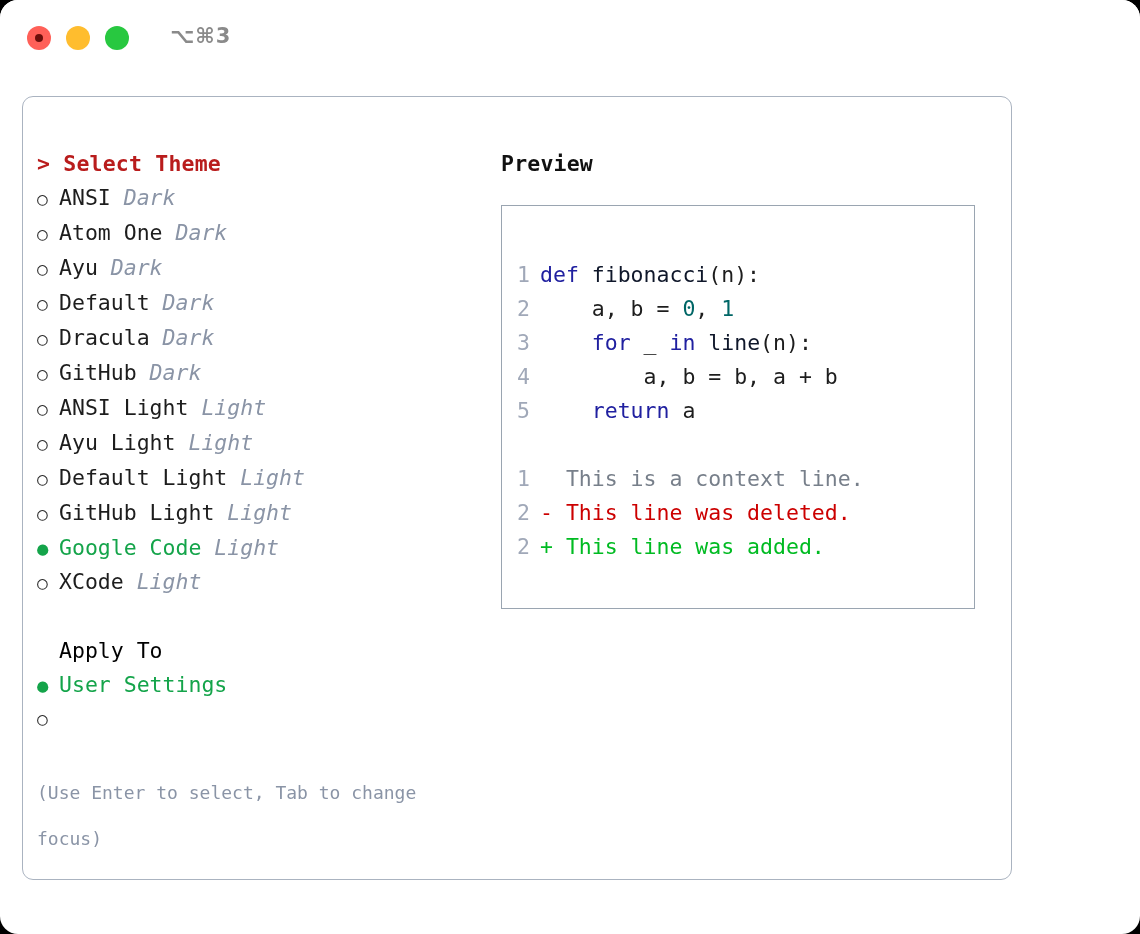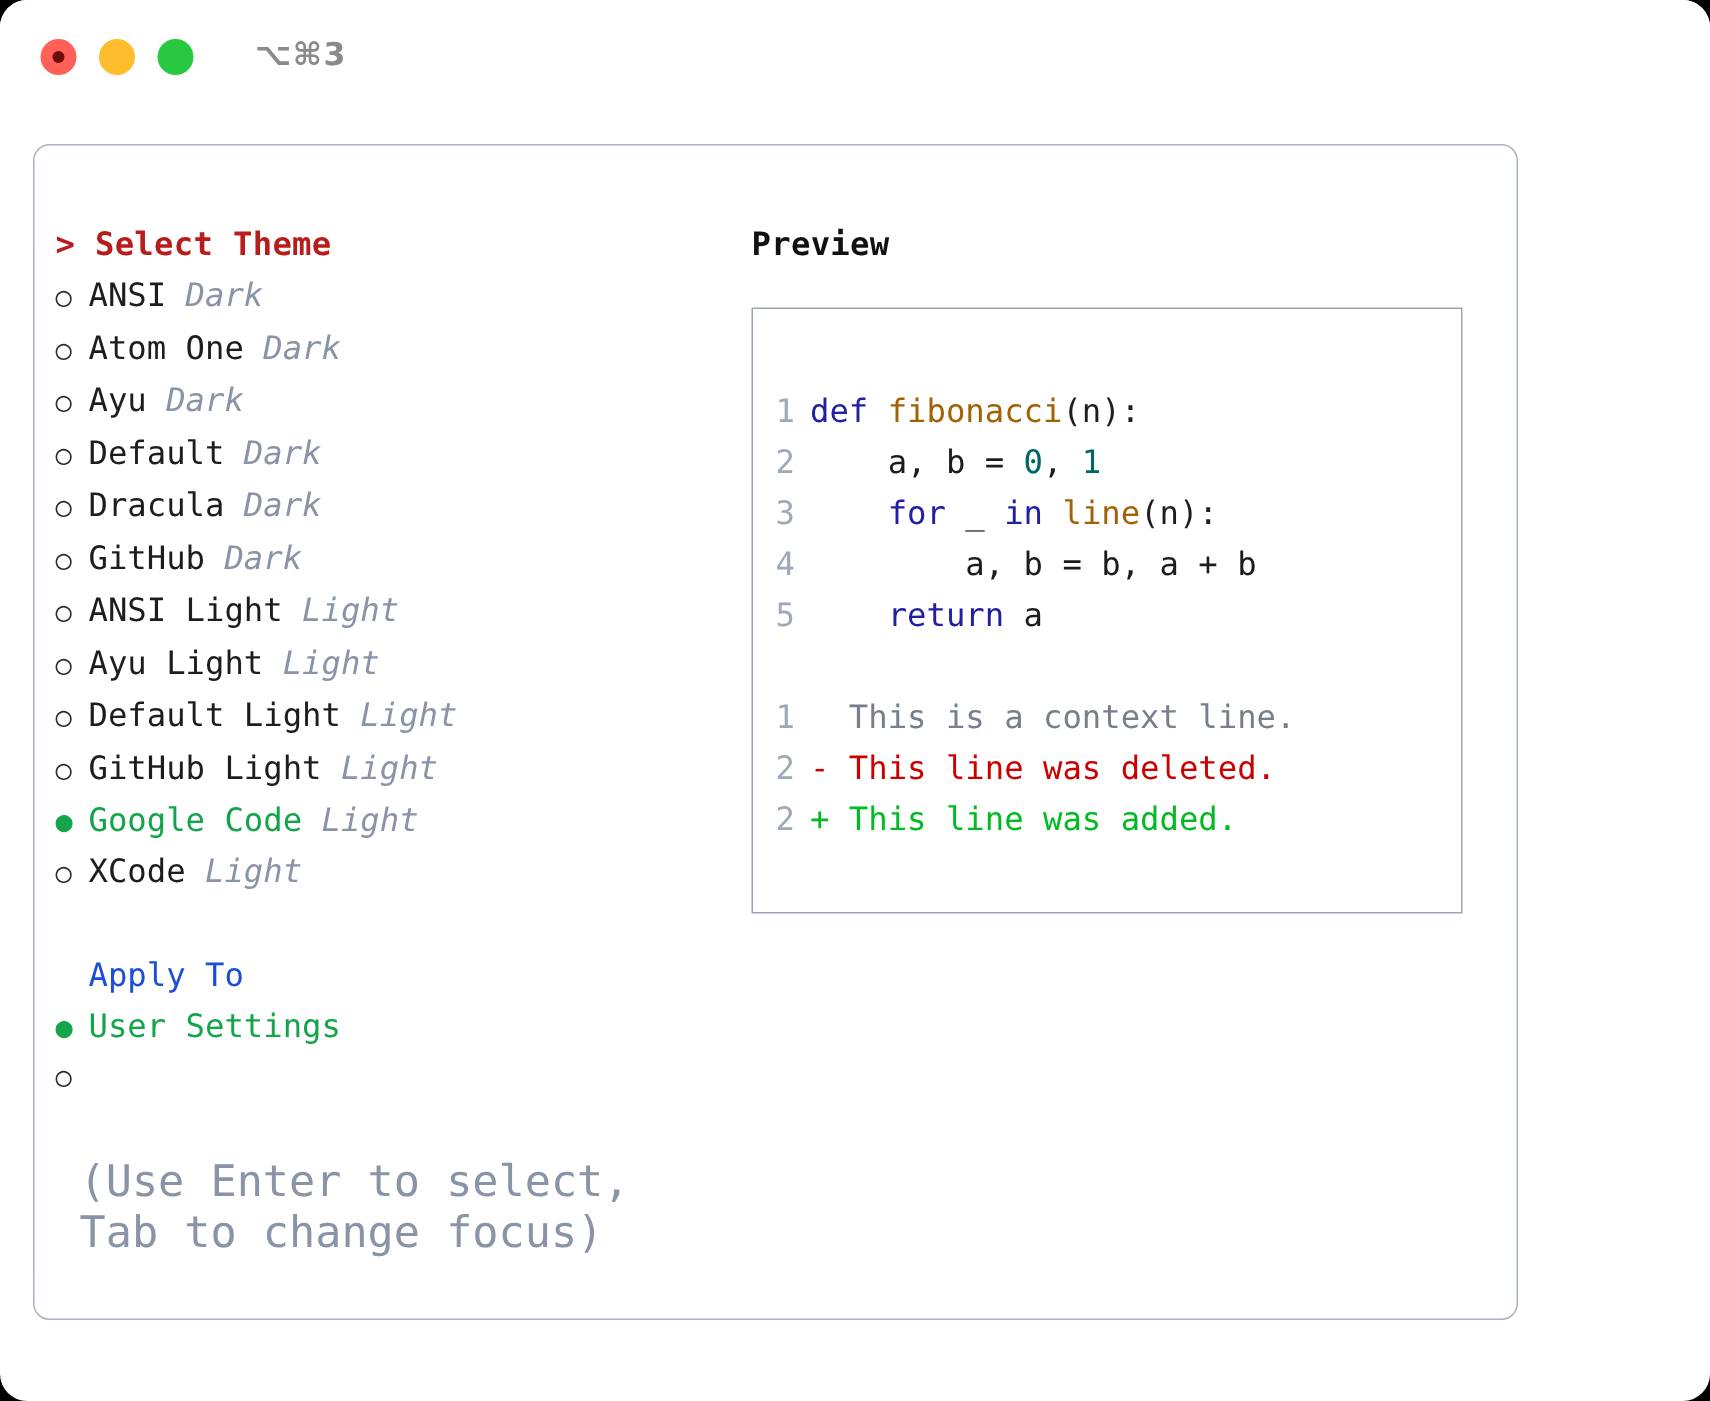--- a/index.html
+++ b/index.html
@@ -118,34 +118,33 @@
     font-size: 19px;
   }
   .opt-label  { color: #1d1d1d; }
   .opt-label.sel { color: #14a44a; }
   .opt-kind   { color: #8a94a6; font-style: italic; }
 
   .spacer-sm { height: 34px; }
 
   .group-header {
     font-size: 21.5px;
-    color: #1d4ed8;
+    color: #000000;
     line-height: 34px;
     padding-left: 22px;
     white-space: pre;
   }
 
   .hint {
     margin-top: 34px;
-    font-size: 29px;
-    line-height: 34px;
+    font-size: 18px;
+    line-height: 46px;
     color: #8a94a6;
     width: 420px;
     white-space: pre-wrap;
-    margin-left: 16px;
   }
 
   
   .right-col {
     position: absolute;
     left: 478px;
     top: 50px;
     width: 490px;
   }
   .preview-title {
@@ -177,21 +176,21 @@
     width: 38px;
     flex: 0 0 38px;
     text-align: right;
     color: #a0a8b8;
     padding-right: 10px;
     box-sizing: border-box;
   }
   .code-text { color: #1d1d1d; }
 
   .tok-kw   { color: #2020a0; }
-  .tok-fn   { color: #a16207; }
+  .tok-fn   { color: #0f172a; }
   .tok-num  { color: #006666; }
   .tok-pl   { color: #1d1d1d; }
 
   .diff-gap { height: 34px; }
   .diff-ctx { color: #777f8a; }
   .diff-del { color: #cc0000; }
   .diff-add { color: #00bb22; }
 </style>
 </head>
 <body>

